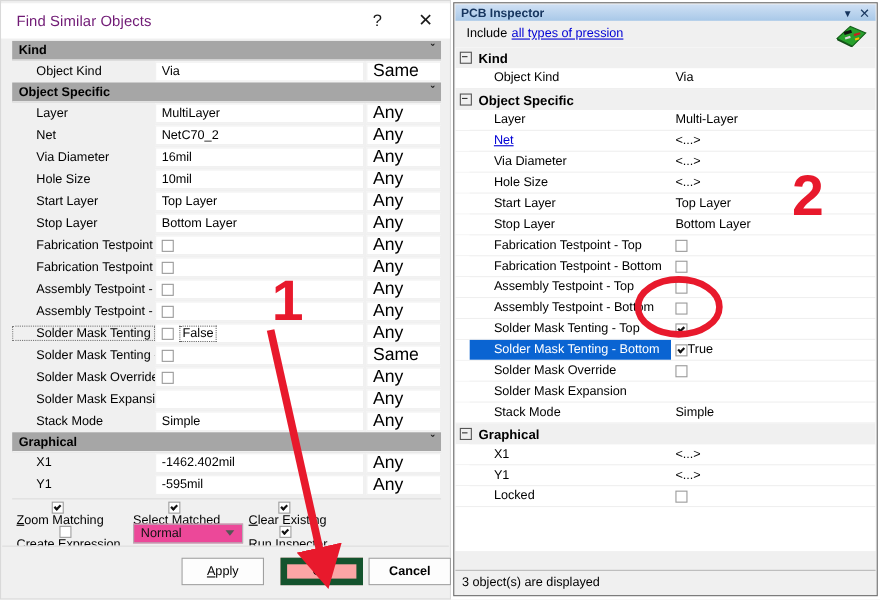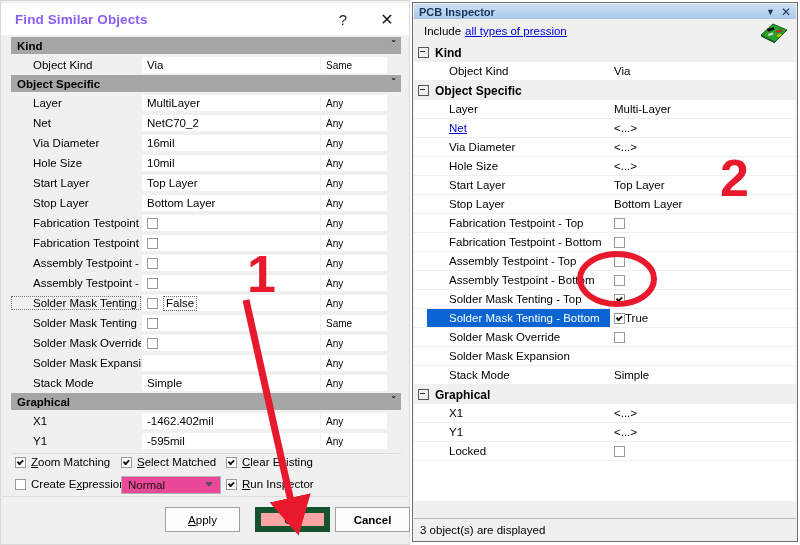--- a/index.html
+++ b/index.html
@@ -13,21 +13,21 @@
   
   #fso-dialog{
     position:absolute;left:0;top:0;width:410px;height:545px;
     background:#f0f0f0;border:1px solid #d9d9d9;box-sizing:border-box;
   }
   #fso-titlebar{
     position:absolute;left:0;top:2px;right:0;height:32px;background:#ffffff;
     display:flex;align-items:center;
   }
   #fso-title{
-    margin-left:14px;font-size:13.5px;color:#8b5cf6;letter-spacing:0.1px;font-weight:bold;
+    margin-left:14px;font-size:13.5px;color:#701a75;letter-spacing:0.1px;
   }
   .tb-btn{
     position:absolute;top:0;height:32px;width:44px;
     display:flex;align-items:center;justify-content:center;
     font-size:15px;color:#1a1a1a;cursor:default;
   }
   #fso-help{right:44px;}
   #fso-close{right:0;font-size:16px;}
 
   #fso-list{
@@ -48,23 +48,23 @@
     width:130px;padding-left:22px;box-sizing:border-box;
     font-size:11.5px;color:#000;white-space:nowrap;overflow:hidden;
   }
   .row .val{
     position:absolute;left:130px;width:190px;top:1px;height:18px;
     background:#fff;border:1px solid #f0f0f0;box-sizing:border-box;
     display:flex;align-items:center;padding-left:5px;font-size:11.5px;
     overflow:hidden;white-space:nowrap;
   }
   .row .cmp{
-    position:absolute;left:309px;width:68px;top:1px;height:18px;
+    position:absolute;left:322px;width:68px;top:1px;height:18px;
     background:#fff;border:1px solid #f0f0f0;box-sizing:border-box;
-    display:flex;align-items:center;padding-left:5px;font-size:10px;
+    display:flex;align-items:center;padding-left:5px;font-size:16px;
   }
   .row.sel .lbl{border:1px dotted #777;width:130px;padding-left:21px;}
   .cbx{
     width:11px;height:11px;border:1px solid #9a9a9a;background:#fff;
     box-sizing:border-box;display:inline-block;flex:0 0 auto;
     position:relative;
   }
   .cbx.on:after{
     content:"";position:absolute;left:2px;top:4px;width:4px;height:1.5px;
     border-left:2px solid #111;border-bottom:2px solid #111;
@@ -73,21 +73,21 @@
   .row .val .editbox{
     margin-left:5px;border:1px dotted #666;padding:0 2px;font-size:11.5px;
     line-height:13px;background:#fff;
   }
 
   
   #fso-options{
     position:absolute;left:10px;top:452px;width:390px;height:42px;
     background:#f0f0f0;border-top:1px solid #dcdcdc;
   }
-  .opt{position:absolute;display:flex;align-items:center;font-size:11.5px;}
+  .opt{position:absolute;display:flex;align-items:center;font-size:11.5px;flex-direction:column;}
   .opt .cbx{margin-right:5px;}
   .opt u{text-decoration:underline;}
   #sel-normal{
     position:absolute;left:110px;top:22px;width:100px;height:18px;
     background:#ec4899;border:1px solid #b4b4b4;box-sizing:border-box;
     display:flex;align-items:center;padding-left:6px;font-size:11.5px;color:#111;
   }
   #sel-normal .arrow{
     position:absolute;right:7px;top:5px;width:0;height:0;
     border-left:4px solid transparent;border-right:4px solid transparent;

